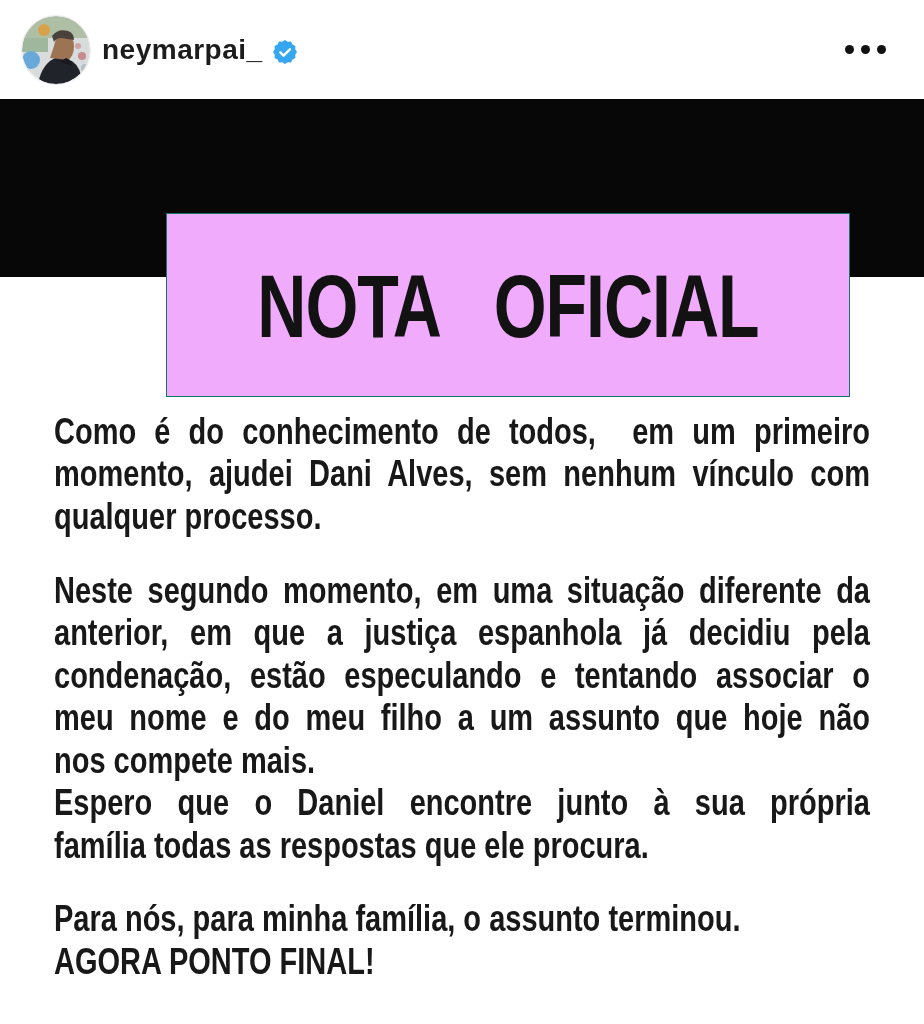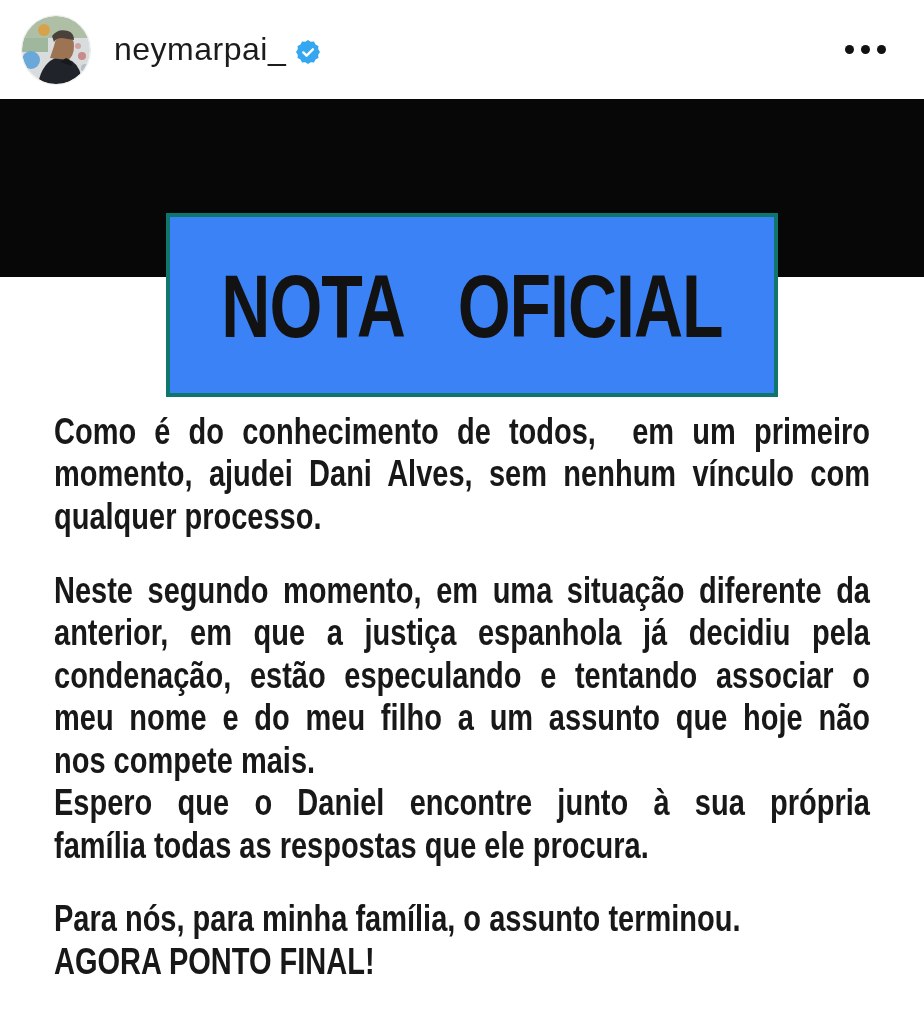--- a/index.html
+++ b/index.html
@@ -16,22 +16,22 @@
     background:#ffffff;
     display:flex;align-items:center;
   }
   .avatar-wrap{
     margin-left:22px;
     width:68px;height:68px;border-radius:50%;
     overflow:hidden;flex:0 0 auto;
     box-shadow:0 0 0 1px rgba(0,0,0,0.08);
   }
   .username{
-    margin-left:24px;
-    font-size:32px;font-weight:400;color:#1c1c1c;
+    margin-left:12px;
+    font-size:28px;font-weight:700;color:#1c1c1c;
     letter-spacing:0.5px;
   }
   .badge{
     margin-left:10px;width:24px;height:24px;flex:0 0 auto;
     position:relative;top:2px;
   }
   .more-btn{
     margin-left:auto;margin-right:30px;
     display:flex;gap:7px;align-items:center;
     padding:8px;cursor:pointer;background:none;border:none;
@@ -39,22 +39,22 @@
   .more-btn i{
     display:block;width:9px;height:9px;border-radius:50%;
     background:#111;
   }
   
   .banner{
     position:absolute;left:0;top:99px;width:924px;height:178px;
     background:#070707;
   }
   .banner-box{
-    position:absolute;left:166px;top:213px;width:612px;height:184px;
-    background:#3b82f6;border:4px solid #0f766e;
+    position:absolute;left:166px;top:213px;width:684px;height:184px;
+    background:#f0abfc;border:1px solid #0f766e;
     box-sizing:border-box;
     display:flex;align-items:center;justify-content:center;
   }
   .banner-title{
     display:inline-block;
     font-size:68px;font-weight:700;color:#121212;
     letter-spacing:-1px;word-spacing:0.55em;
     transform:scaleY(1.32);
     white-space:nowrap;
   }

